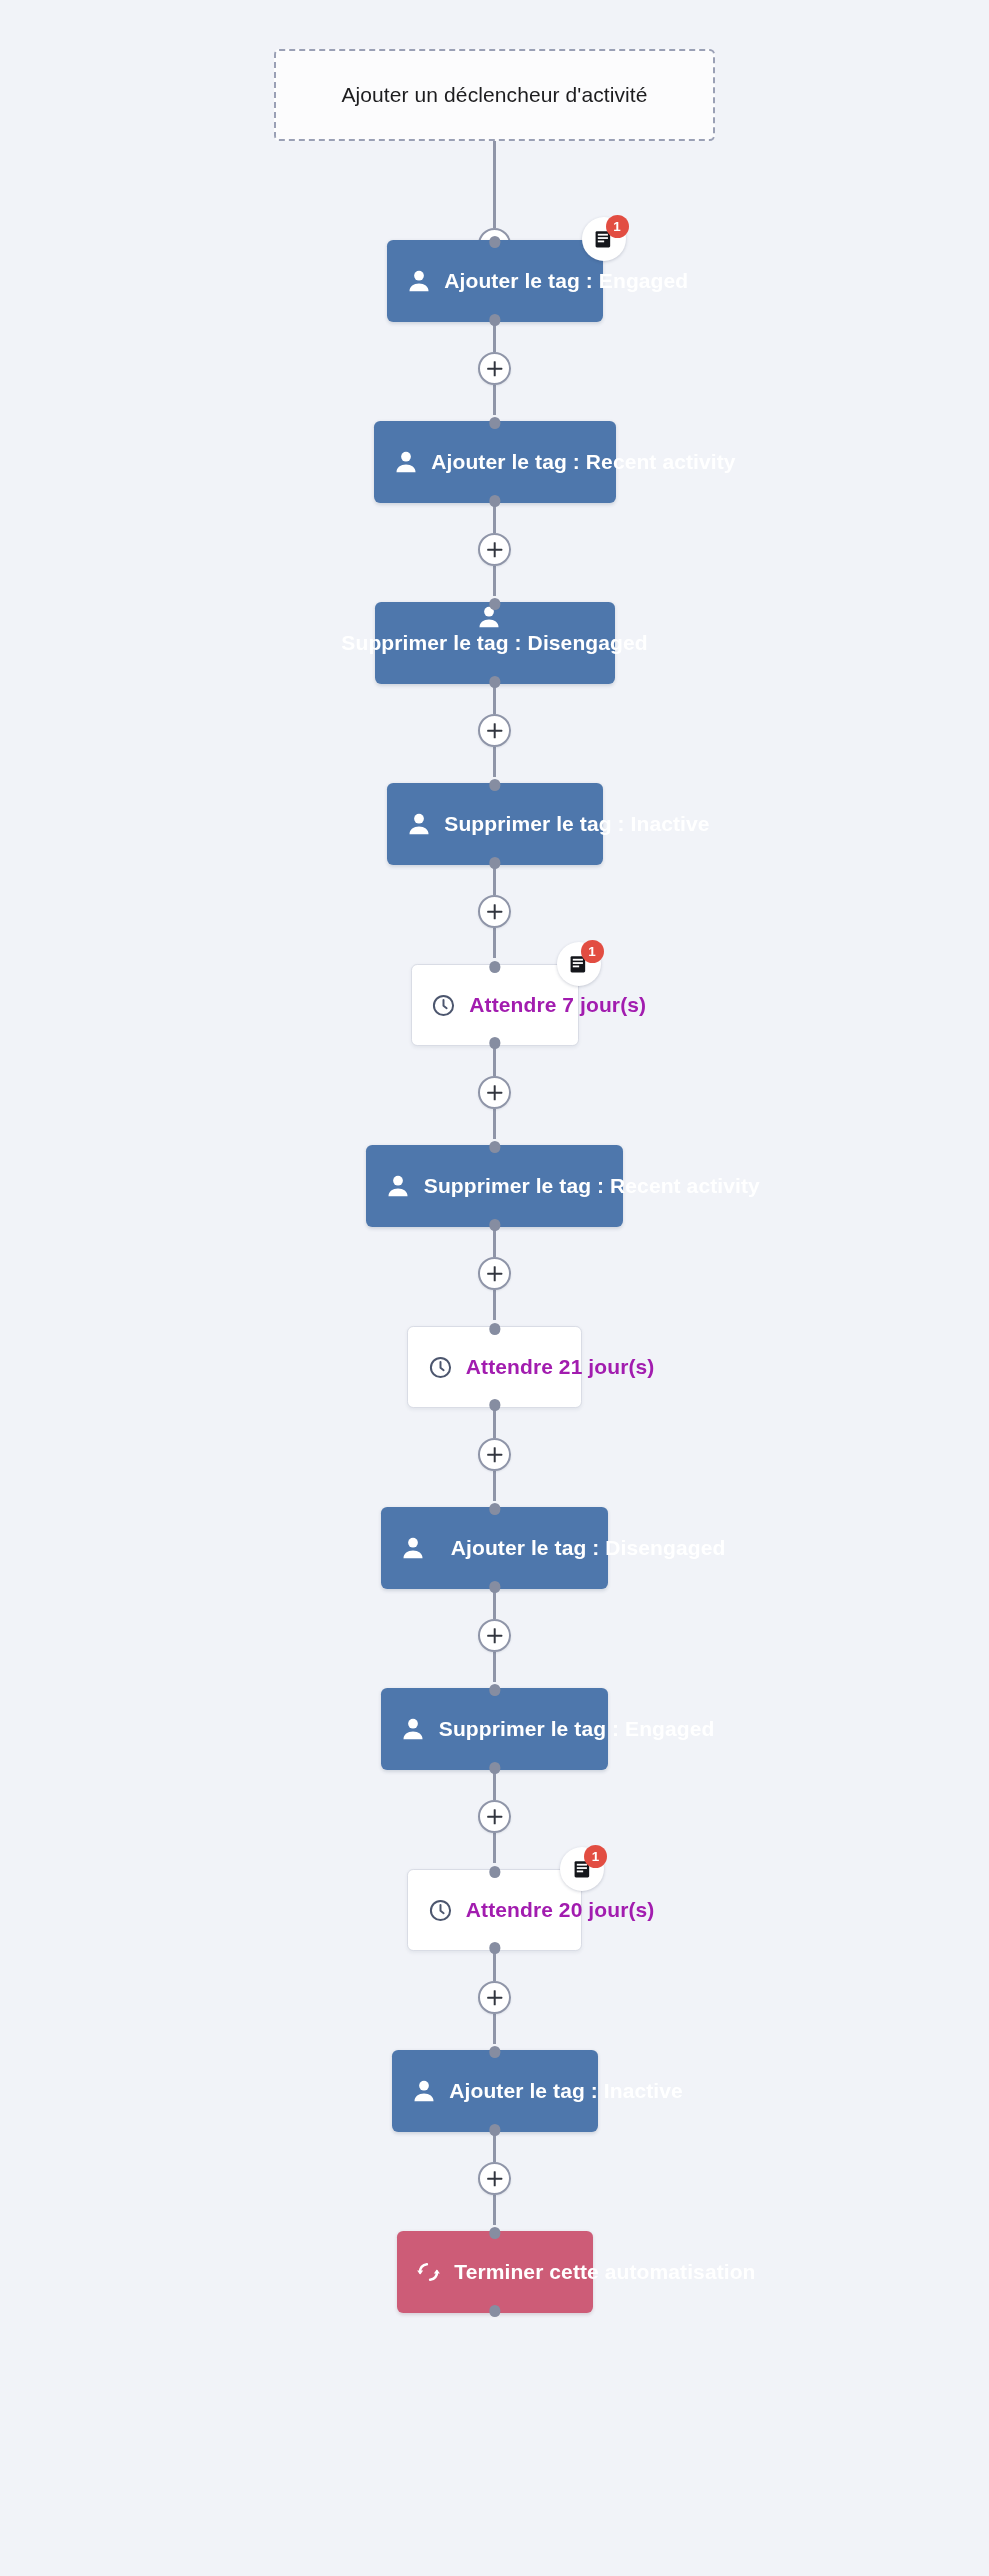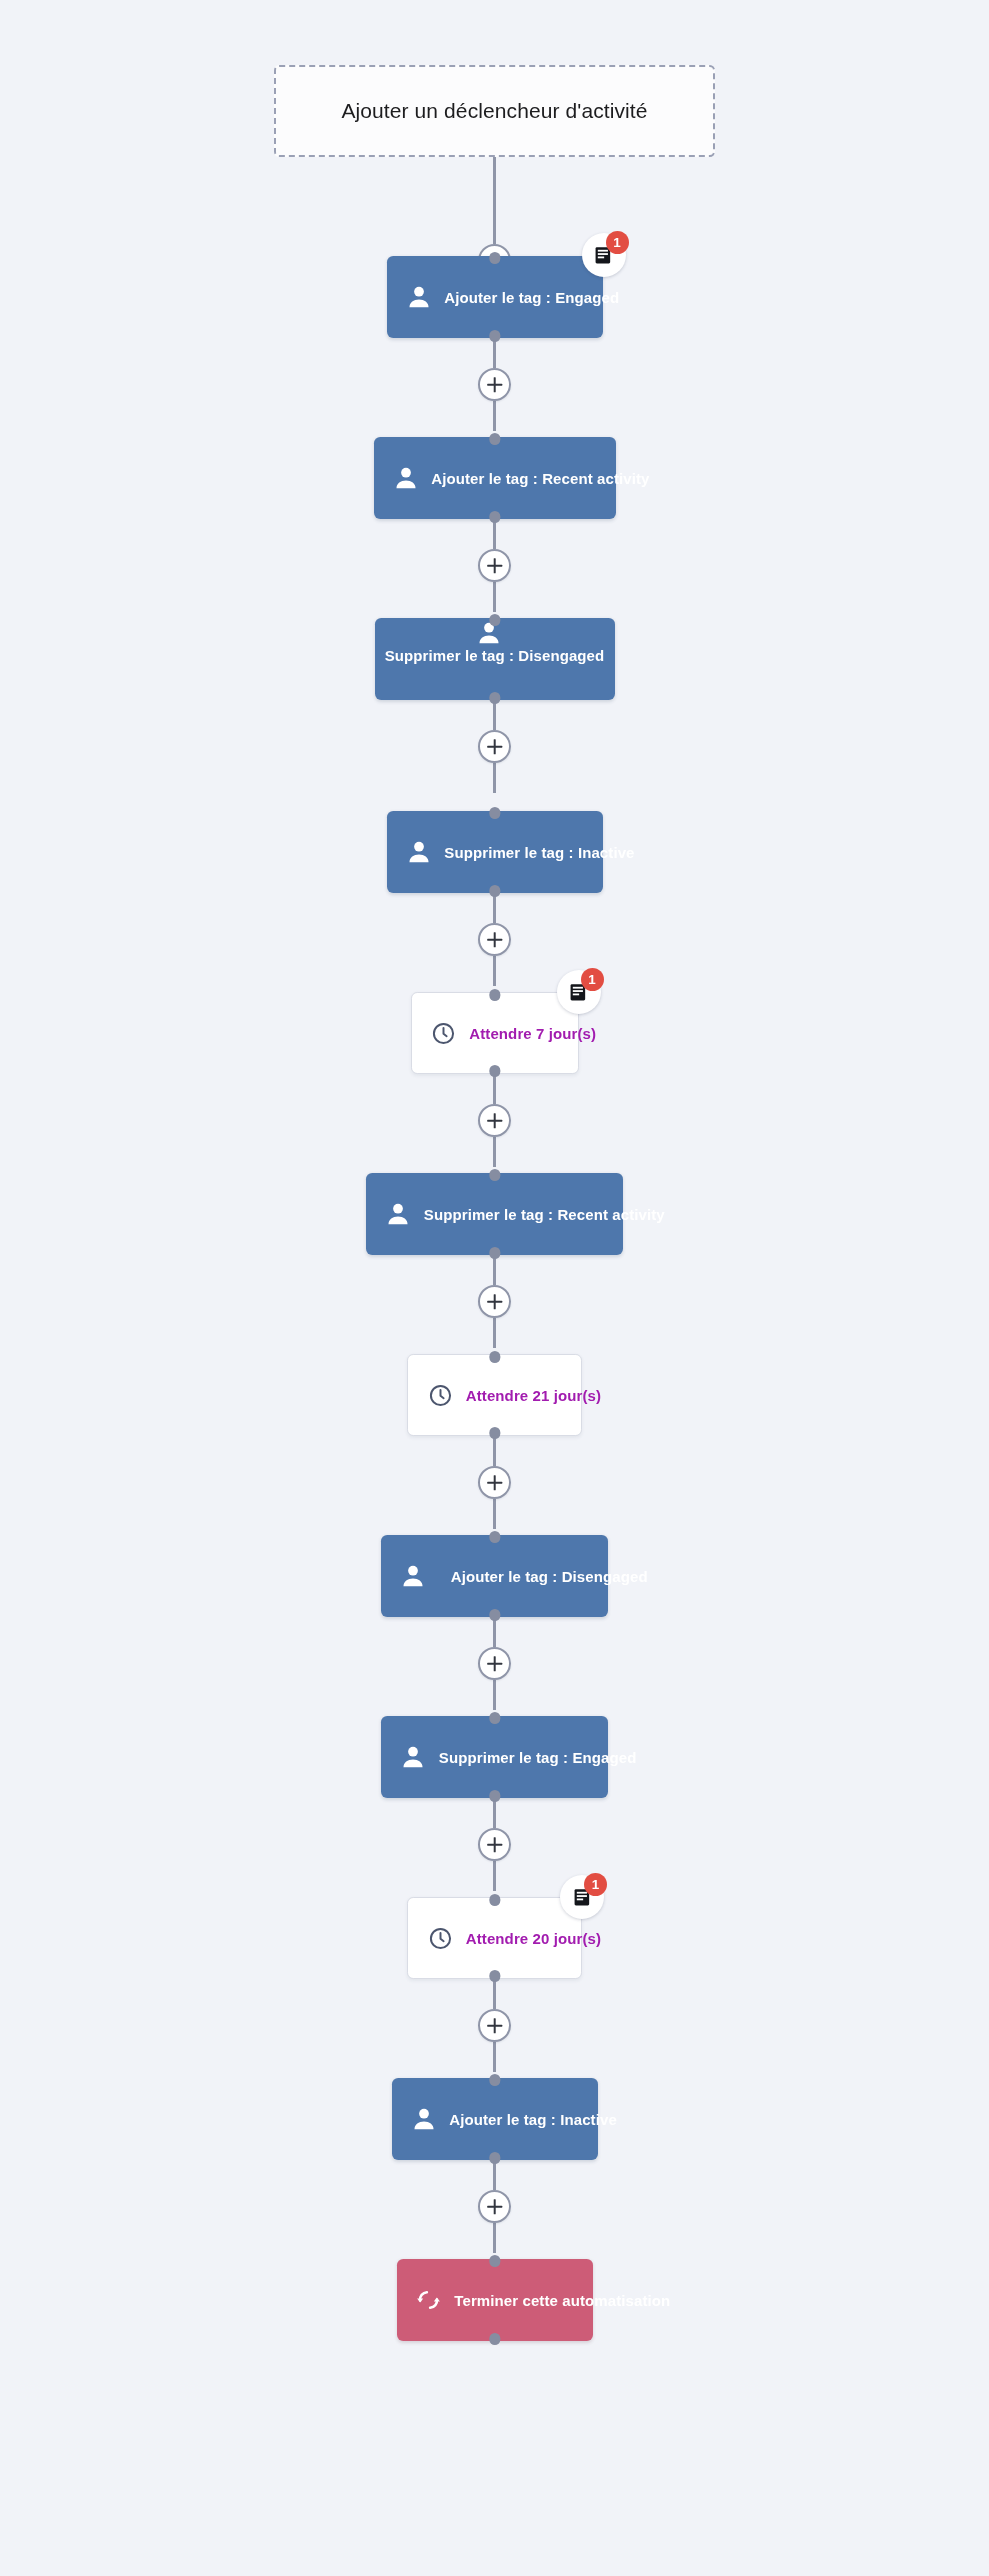--- a/index.html
+++ b/index.html
@@ -18,21 +18,21 @@
     position: relative;
     width: 989px;
     height: 3032px;
     background: #f1f3f8;
   }
 
   
   .flow {
     position: absolute;
     left: 0;
-    top: 16px;
+    top: 0;
     width: 989px;
     display: flex;
     flex-direction: column;
     align-items: center;
   }
 
   
   .trigger-node {
     position: relative;
     margin-top: 49px;
@@ -149,21 +149,21 @@
     width: 29px;
     height: 29px;
     display: flex;
     align-items: center;
     justify-content: center;
     margin-right: 11.3px;
   }
   .node-icon svg { display: block; }
 
   .node-label {
-    font-size: 15px;
+    font-size: 21px;
     font-weight: 700;
     white-space: nowrap;
     letter-spacing: 0.1px;
   }
   .node.blue .node-label,
   .node.red .node-label { color: #ffffff; }
   .node.white .node-label { color: #a21caf; }
 
   
   .note-badge {
@@ -269,21 +269,21 @@
         </span>
         <span class="node-label">Supprimer le tag : Disengaged</span>
         <span class="anchor top"></span>
         <span class="anchor bottom"></span>
       </div>
       <div class="connector with-plus">
         <div class="line" style="height: 30px; flex: 0 0 auto;"></div>
         <div class="plus-btn" title="+"></div>
         <div class="line" style="height: 30px; flex: 0 0 auto;"></div>
       </div>
-      <div class="node blue" style="width: 216px; margin-top: 12px;">
+      <div class="node blue" style="width: 216px;">
         <span class="node-icon">
           <svg width="26" height="26" viewBox="0 0 24 24" aria-hidden="true">
             <circle cx="12" cy="7.1" r="4.5" fill="#ffffff"></circle>
             <path d="M3.2 21.5c0-4.4 3.9-7.2 8.8-7.2s8.8 2.8 8.8 7.2z" fill="#ffffff"></path>
           </svg>
         </span>
         <span class="node-label">Supprimer le tag : Inactive</span>
         <span class="anchor top"></span>
         <span class="anchor bottom"></span>
       </div>

